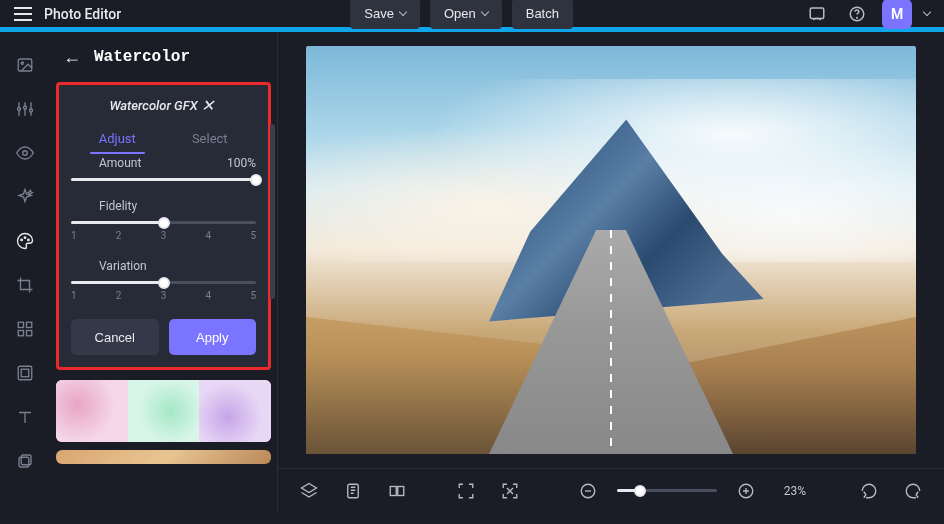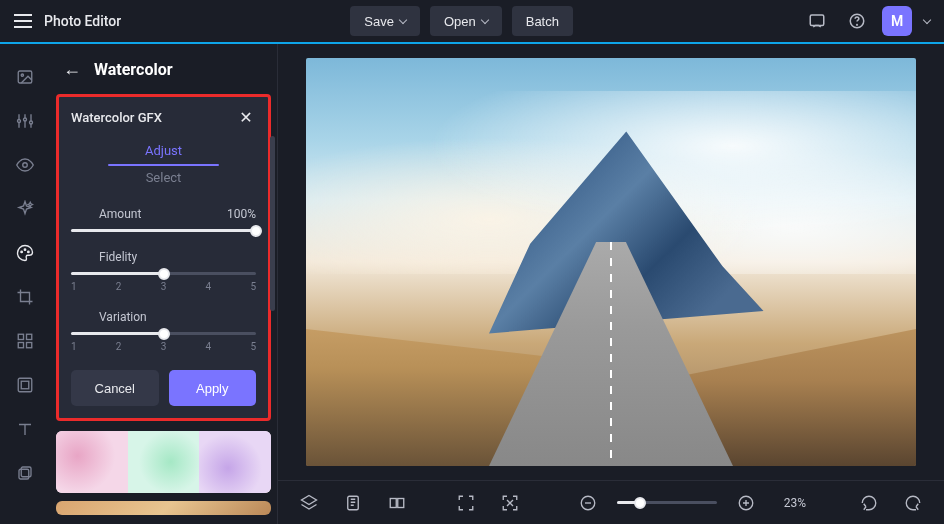--- a/index.html
+++ b/index.html
@@ -1,38 +1,38 @@
 <!DOCTYPE html>
 <html><head>
 <meta charset="utf-8">
 <style>
 * { box-sizing: border-box; margin: 0; padding: 0; }
 html, body { width: 944px; height: 524px; overflow: hidden; background: #1a1d26; font-family: -apple-system, BlinkMacSystemFont, "Segoe UI", Roboto, sans-serif; color: #e8e9ed; }
-.topbar { height: 44px; background: #1a1d26; display: flex; align-items: center; padding: 0 14px; gap: 10px; border-bottom: 2px solid #0ea5e9; }
+.topbar { height: 32px; background: #1a1d26; display: flex; align-items: center; padding: 0 14px; gap: 10px; border-bottom: 5px solid #0ea5e9; }
 .hamburger { width: 20px; height: 20px; display: flex; flex-direction: column; justify-content: center; gap: 4px; cursor: pointer; }
 .hamburger span { height: 2px; background: #e8e9ed; width: 18px; }
 .app-title { font-size: 14px; font-weight: 500; }
 .top-spacer { flex: 1; }
 .top-btn { background: #2f3340; border: none; color: #e8e9ed; height: 30px; padding: 0 14px; border-radius: 4px; font-size: 13px; display: inline-flex; align-items: center; gap: 6px; cursor: pointer; }
 .chev { width: 6px; height: 6px; border-right: 1.5px solid #b7bac5; border-bottom: 1.5px solid #b7bac5; transform: rotate(45deg); margin-top: -3px; }
 .icon-btn { width: 30px; height: 30px; display: inline-flex; align-items: center; justify-content: center; color: #b7bac5; background: transparent; border: none; border-radius: 4px; cursor: pointer; }
 .avatar { width: 30px; height: 30px; background: #7a74ff; border-radius: 6px; display: flex; align-items: center; justify-content: center; font-weight: 600; font-size: 14px; color: #fff; }
 .body { display: flex; height: calc(100% - 44px); }
 .toolrail { width: 50px; background: #1a1d26; display: flex; flex-direction: column; align-items: center; gap: 22px; padding-top: 22px; }
 .tool { width: 22px; height: 22px; color: #7a7f90; cursor: pointer; display: flex; align-items: center; justify-content: center; }
 .tool.active { color: #e8e9ed; }
 .sidepanel { width: 228px; background: #1a1d26; border-right: 1px solid #2a2d38; display: flex; flex-direction: column; position: relative; }
 .panel-head { height: 50px; display: flex; align-items: center; gap: 10px; padding-left: 10px; }
 .back-arrow { width: 24px; height: 24px; display: flex; align-items: center; justify-content: center; color: #e8e9ed; cursor: pointer; font-size: 18px; }
-.panel-title { font-size: 16px; font-weight: 700; color: #fff; }
+.panel-title { font-size: 16px; font-weight: 700; color: #fff; font-family: Liberation Mono, monospace; }
 .gfx-card { margin: 0 6px 10px 6px; border: 3px solid #eb2b2b; border-radius: 4px; background: #272b38; padding: 10px 12px 12px 12px; position: relative; }
-.gfx-head { display: flex; align-items: center; justify-content: space-between; margin-bottom: 10px; }
+.gfx-head { display: flex; align-items: center; justify-content: center; margin-bottom: 10px; font-style: italic; }
 .gfx-title { font-size: 13px; color: #e8e9ed; font-weight: 500; }
 .close-x { color: #e8e9ed; font-size: 16px; cursor: pointer; width: 20px; height: 20px; display: flex; align-items: center; justify-content: center; }
-.tabs { display: flex; margin-bottom: 16px; flex-direction: column; }
+.tabs { display: flex; margin-bottom: 4px; }
 .tab { flex: 1; text-align: center; font-size: 13px; color: #7a7f90; padding: 6px 0; cursor: pointer; position: relative; }
 .tab.active { color: #7a74ff; }
 .tab.active::after { content: ""; position: absolute; left: 20%; right: 20%; bottom: -2px; height: 2px; background: #7a74ff; border-radius: 2px; }
 .ctrl { margin-bottom: 18px; }
 .ctrl-row { display: flex; justify-content: space-between; font-size: 12px; color: #c4c7d2; margin-bottom: 8px; margin-left: 28px; }
 .slider-track { height: 3px; background: #4a4f60; border-radius: 2px; position: relative; }
 .slider-fill { position: absolute; left: 0; top: 0; height: 100%; background: #e8e9ed; border-radius: 2px; }
 .slider-thumb { position: absolute; top: 50%; transform: translate(-50%, -50%); width: 12px; height: 12px; border-radius: 50%; background: #fff; border: 2px solid #e8e9ed; }
 .ticks { display: flex; justify-content: space-between; font-size: 10px; color: #7a7f90; margin-top: 6px; }
 .btn-row { display: flex; gap: 10px; }

